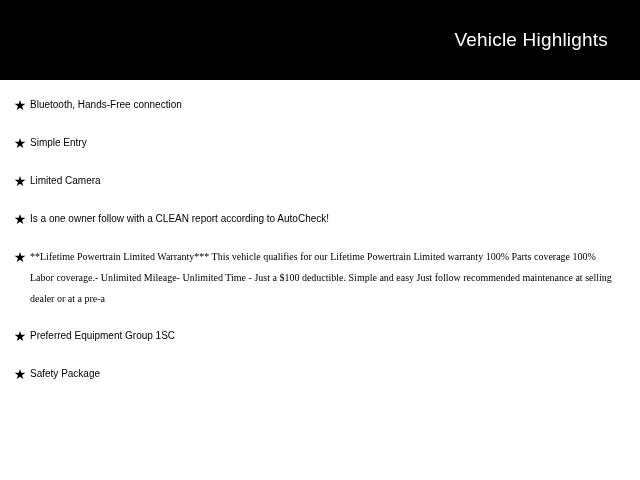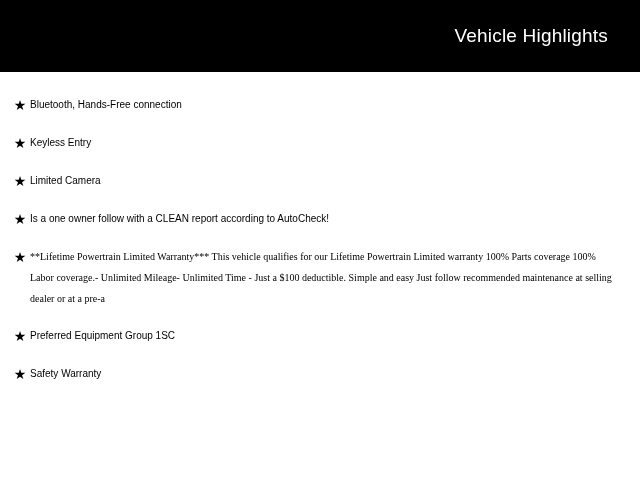--- a/index.html
+++ b/index.html
@@ -18,21 +18,21 @@
     width: 640px;
     height: 480px;
     background: #ffffff;
     box-sizing: border-box;
   }
   .header-bar {
     position: absolute;
     left: 0;
     top: 0;
     width: 640px;
-    height: 72px;
+    height: 80px;
     background: #000000;
     display: flex;
     align-items: center;
     justify-content: flex-end;
     box-sizing: border-box;
     padding-right: 32px;
   }
   .header-title {
     color: #ffffff;
     font-size: 19px;
@@ -87,21 +87,21 @@
 
   <div class="content">
 
     <div class="highlight-item">
       <span class="bullet-icon">★</span>
       <span class="item-text">Bluetooth, Hands-Free connection</span>
     </div>
 
     <div class="highlight-item">
       <span class="bullet-icon">★</span>
-      <span class="item-text">Keyless Entry</span>
+      <span class="item-text">Simple Entry</span>
     </div>
 
     <div class="highlight-item">
       <span class="bullet-icon">★</span>
       <span class="item-text">Limited Camera</span>
     </div>
 
     <div class="highlight-item">
       <span class="bullet-icon">★</span>
       <span class="item-text">Is a one owner follow with a CLEAN report according to AutoCheck!</span>
@@ -112,17 +112,17 @@
       <span class="item-text">**Lifetime Powertrain Limited Warranty***   This vehicle qualifies for our Lifetime Powertrain Limited warranty  100% Parts coverage 100% Labor coverage.- Unlimited Mileage- Unlimited Time - Just a $100 deductible. Simple and easy Just follow recommended maintenance at selling dealer or at a pre-a</span>
     </div>
 
     <div class="highlight-item">
       <span class="bullet-icon">★</span>
       <span class="item-text">Preferred Equipment Group 1SC</span>
     </div>
 
     <div class="highlight-item">
       <span class="bullet-icon">★</span>
-      <span class="item-text">Safety Warranty</span>
+      <span class="item-text">Safety Package</span>
     </div>
 
   </div>
 </div>
 
 </body></html>

